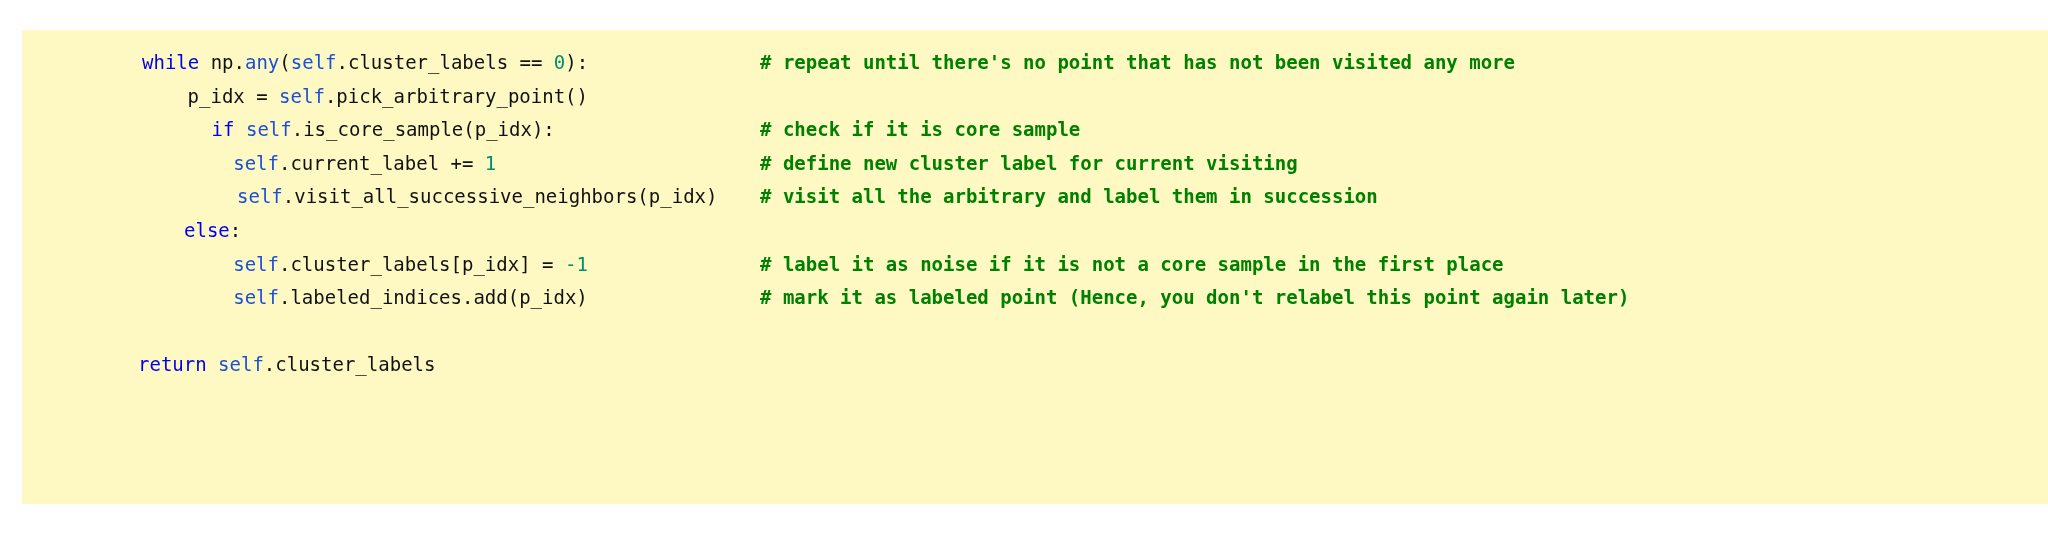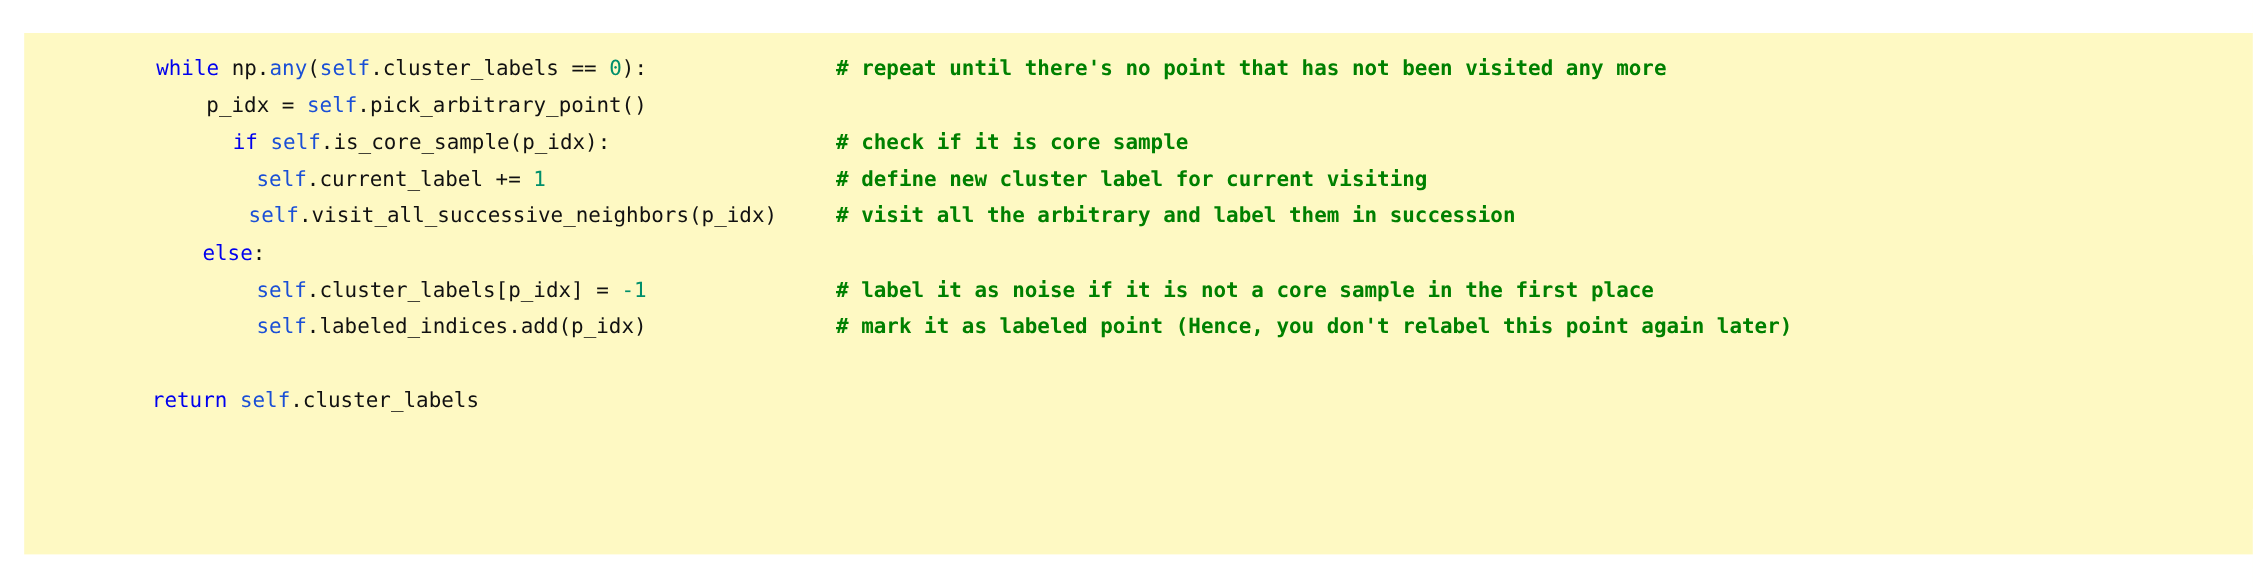--- a/index.html
+++ b/index.html
@@ -64,20 +64,20 @@
 </style>
 </head>
 <body>
 
 <div id="code-block">
   <div id="code-lines">
       <div class="code-line"><span class="line-code" style="left: 120px;"><span class="tok-kw">while</span><span class="tok-plain"> np.</span><span class="tok-self">any</span><span class="tok-plain">(</span><span class="tok-self">self</span><span class="tok-plain">.cluster_labels == </span><span class="tok-num">0</span><span class="tok-plain">):</span></span><span class="line-comment"># repeat until there's no point that has not been visited any more</span></div>
       <div class="code-line"><span class="line-code" style="left: 165.6px;"><span class="tok-plain">p_idx = </span><span class="tok-self">self</span><span class="tok-plain">.pick_arbitrary_point()</span></span></div>
       <div class="code-line"><span class="line-code" style="left: 165.6px; margin-left: 24px;"><span class="tok-kw">if</span><span class="tok-plain"> </span><span class="tok-self">self</span><span class="tok-plain">.is_core_sample(p_idx):</span></span><span class="line-comment"># check if it is core sample</span></div>
       <div class="code-line"><span class="line-code" style="left: 211.2px;"><span class="tok-self">self</span><span class="tok-plain">.current_label += </span><span class="tok-num">1</span></span><span class="line-comment"># define new cluster label for current visiting</span></div>
-      <div class="code-line"><span class="line-code" style="left: 204px;"><span class="tok-self">self</span><span class="tok-plain">.visit_all_successive_neighbors(p_idx)</span></span><span class="line-comment"># visit all the arbitrary and label them in succession</span></div>
+      <div class="code-line"><span class="line-code" style="left: 215px;"><span class="tok-self">self</span><span class="tok-plain">.visit_all_successive_neighbors(p_idx)</span></span><span class="line-comment"># visit all the arbitrary and label them in succession</span></div>
       <div class="code-line"><span class="line-code" style="left: 162px;"><span class="tok-kw">else</span><span class="tok-plain">:</span></span></div>
       <div class="code-line"><span class="line-code" style="left: 211.2px;"><span class="tok-self">self</span><span class="tok-plain">.cluster_labels[p_idx] = </span><span class="tok-num">-1</span></span><span class="line-comment"># label it as noise if it is not a core sample in the first place</span></div>
       <div class="code-line"><span class="line-code" style="left: 211.2px;"><span class="tok-self">self</span><span class="tok-plain">.labeled_indices.add(p_idx)</span></span><span class="line-comment"># mark it as labeled point (Hence, you don't relabel this point again later)</span></div>
       <div class="code-line"><span class="line-code" style="left: 120px;"></span></div>
       <div class="code-line"><span class="line-code" style="left: 116px;"><span class="tok-kw">return</span><span class="tok-plain"> </span><span class="tok-self">self</span><span class="tok-plain">.cluster_labels</span></span></div>
     </div>
 </div>
 
 </body></html>

